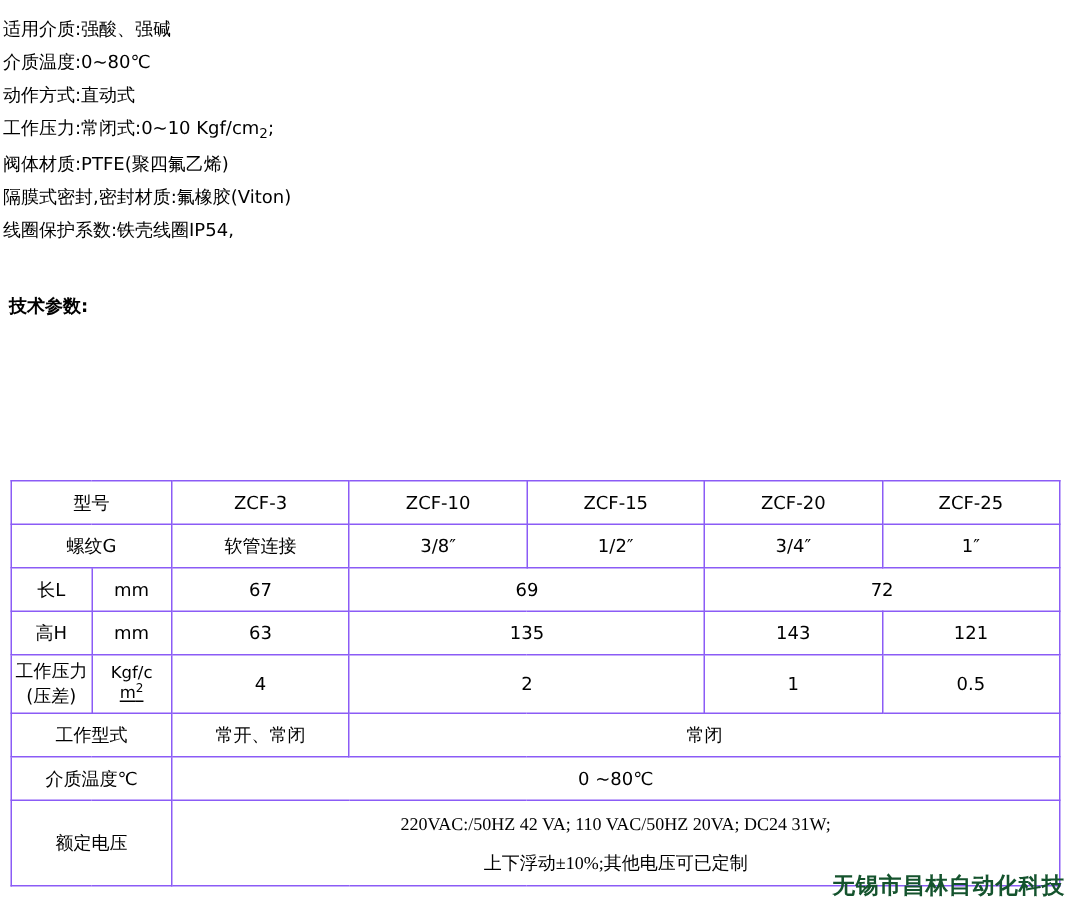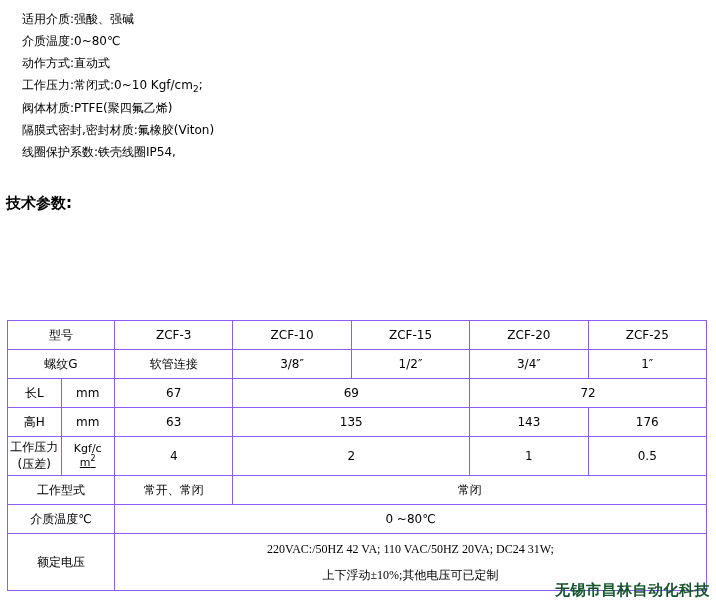--- a/index.html
+++ b/index.html
@@ -10,37 +10,37 @@
     width: 716px;
     height: 603px;
     background: #ffffff;
     font-family: "DejaVu Sans", "Liberation Sans", sans-serif;
     font-size: 12px;
     color: #000000;
     position: relative;
     overflow: hidden;
   }
   .specs {
-    padding: 8px 0 0 22px;
+    padding: 8px 0 0 2px;
   }
   .spec-line {
     font-size: 12px;
     line-height: 22px;
     white-space: nowrap;
   }
   .spec-line sub {
     font-size: 9px;
     vertical-align: baseline;
     position: relative;
     top: 3px;
   }
   .section-title {
     margin-top: 30px;
     padding-left: 6px;
-    font-size: 15px;
+    font-size: 12px;
     font-weight: bold;
     line-height: 20px;
   }
   table.params {
     position: absolute;
     left: 7px;
     top: 320px;
     width: 700px;
     border-collapse: collapse;
     table-layout: fixed;
@@ -135,21 +135,21 @@
       <td>67</td>
       <td colspan="2">69</td>
       <td colspan="2">72</td>
     </tr>
     <tr>
       <td class="label">高H</td>
       <td class="unit">mm</td>
       <td>63</td>
       <td colspan="2">135</td>
       <td>143</td>
-      <td>176</td>
+      <td>121</td>
     </tr>
     <tr>
       <td class="label">工作压力(压差)</td>
       <td class="unit">
         <span class="frac">
           <span class="num">Kgf/c</span>
           <span class="den"><span>m</span><sup>2</sup></span>
         </span>
       </td>
       <td>4</td>

